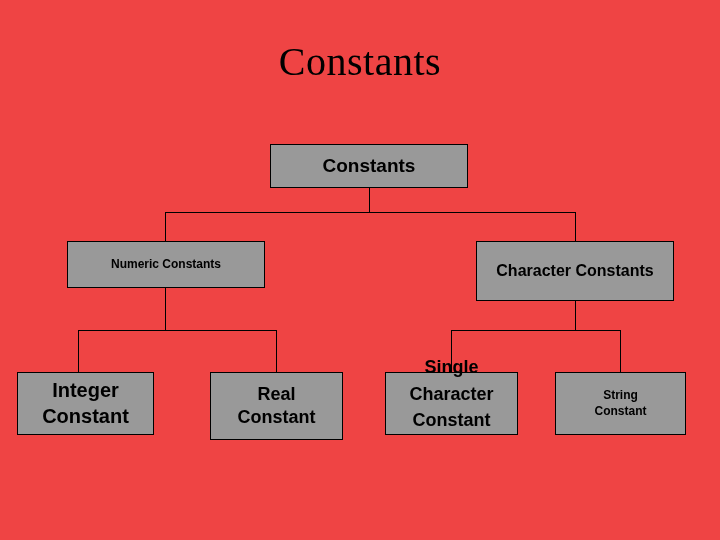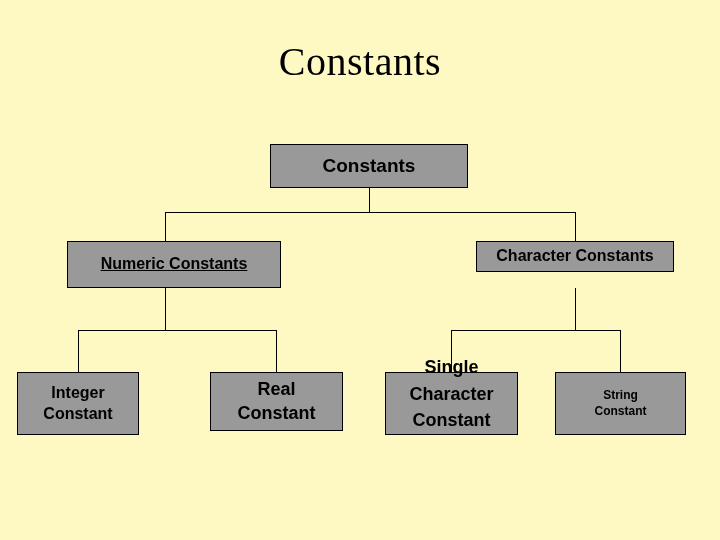--- a/index.html
+++ b/index.html
@@ -10,21 +10,21 @@
     width: 720px;
     height: 540px;
     background: #ffffff;
     font-family: "Liberation Sans", sans-serif;
     overflow: hidden;
   }
   #slide {
     position: relative;
     width: 720px;
     height: 540px;
-    background: #fef9c3;
+    background: #ef4444;
   }
   .title {
     position: absolute;
     left: 0;
     top: 40px;
     width: 720px;
     text-align: center;
     font-family: "Liberation Serif", serif;
     font-size: 40px;
     font-weight: 400;
@@ -55,45 +55,44 @@
     left: 270px;
     top: 144px;
     width: 198px;
     height: 44px;
     font-size: 19px;
   }
   
   #node-numeric {
     left: 67px;
     top: 241px;
-    width: 214px;
+    width: 198px;
     height: 47px;
-    font-size: 16px;
-    text-decoration: underline;
+    font-size: 12px;
   }
   #node-character {
     left: 476px;
     top: 241px;
     width: 198px;
-    height: 31px;
+    height: 60px;
     font-size: 16px;
   }
   
   #node-integer {
     left: 17px;
     top: 372px;
-    width: 122px;
+    width: 137px;
     height: 63px;
-    font-size: 16px;
+    font-size: 20px;
   }
   #node-real {
     left: 210px;
     top: 372px;
     width: 133px;
-    height: 59px;
+    height: 68px;
     font-size: 18px;
   }
   #node-single {
     left: 385px;
     top: 372px;
     width: 133px;
     height: 63px;
     font-size: 18px;
     align-items: flex-end;
     overflow: visible;

